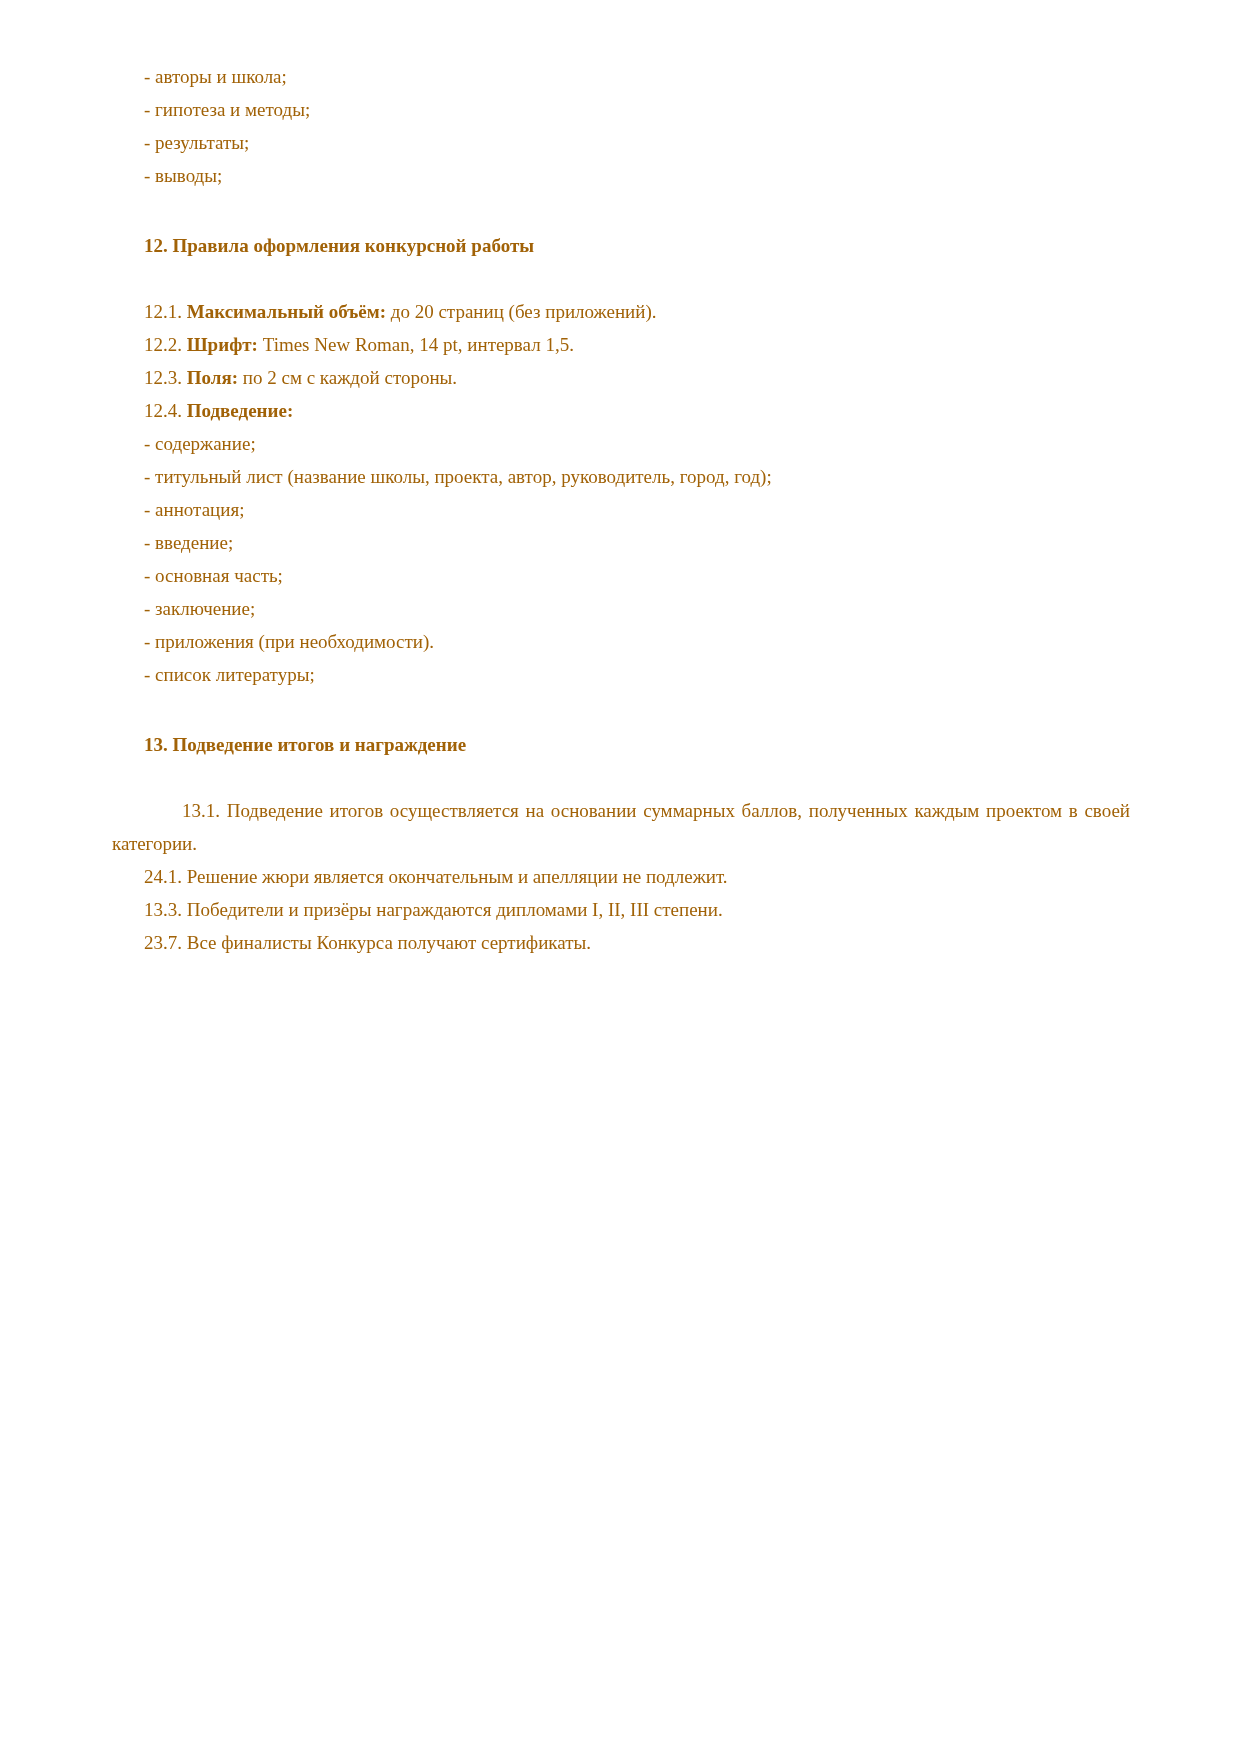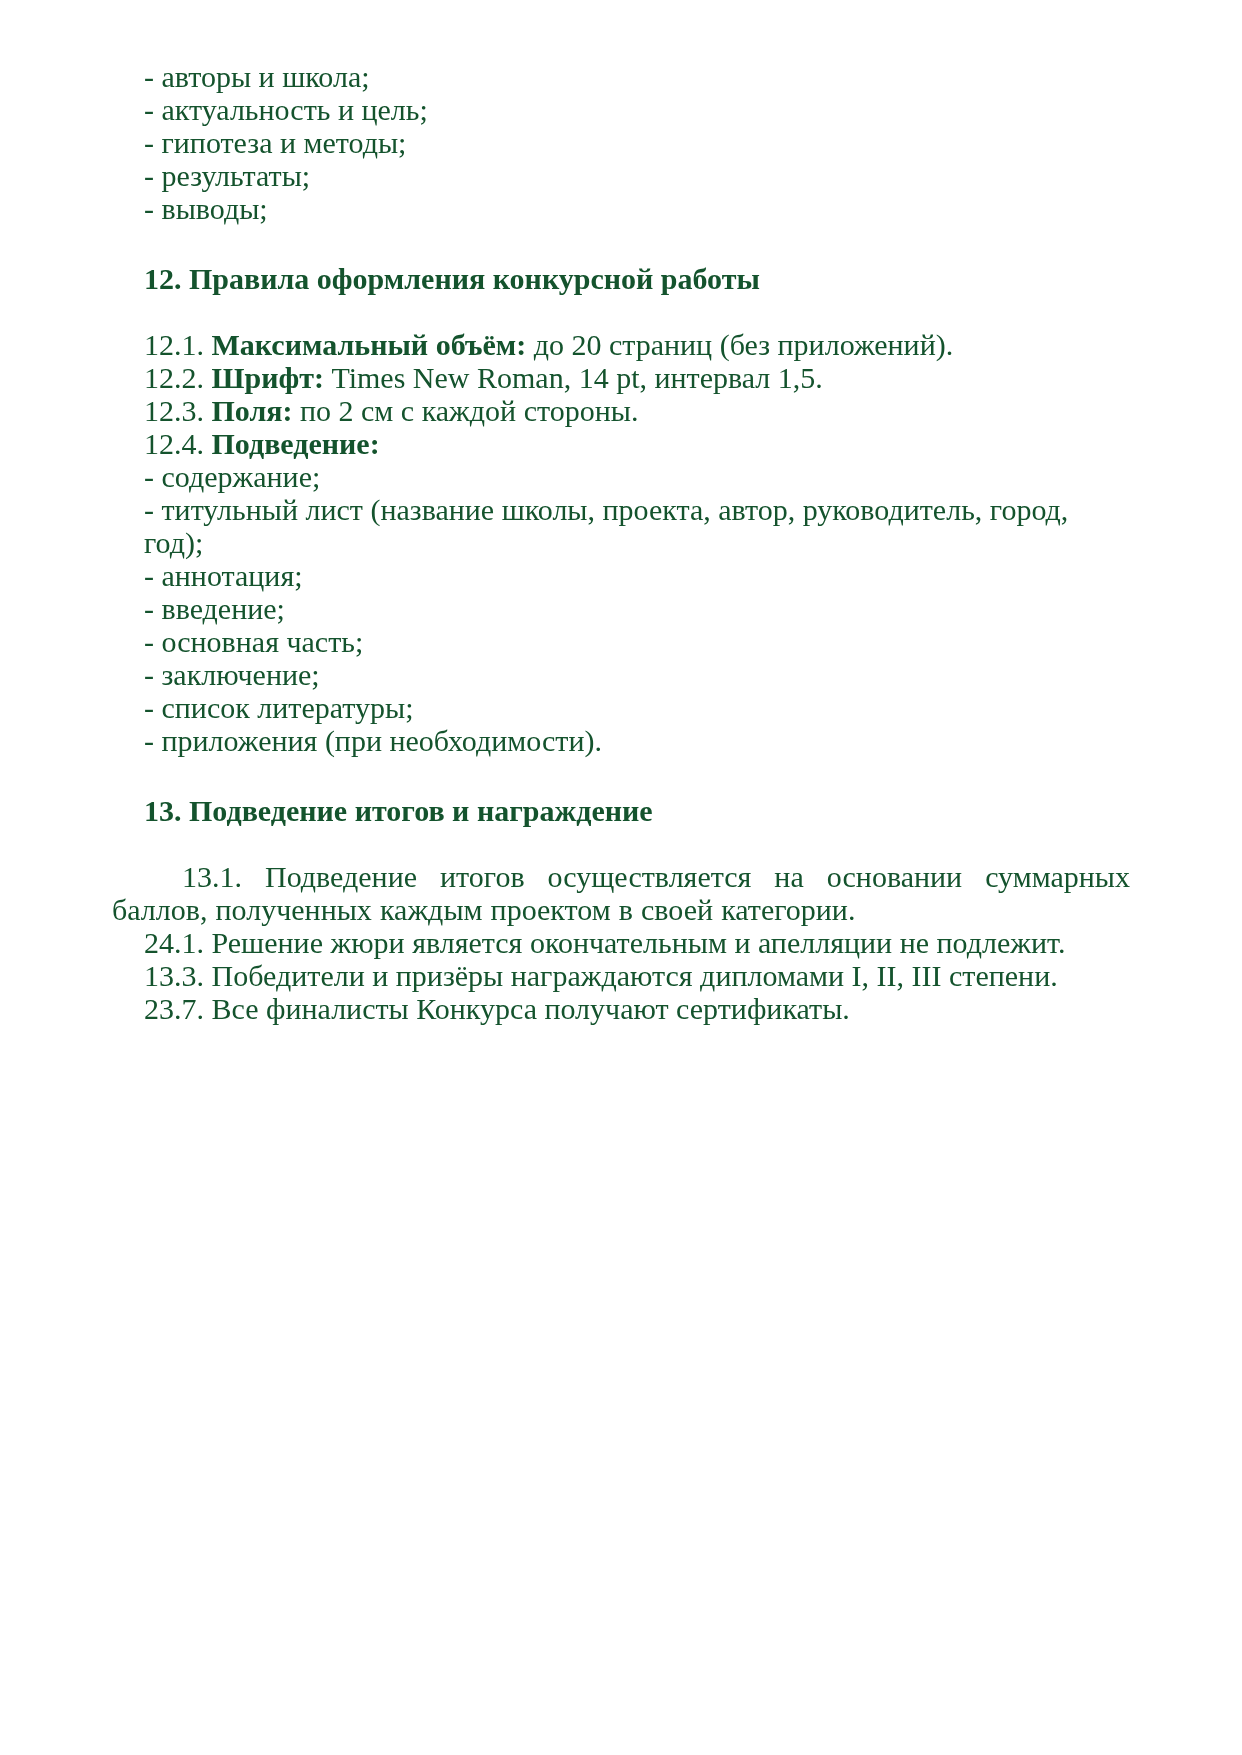--- a/index.html
+++ b/index.html
@@ -9,22 +9,22 @@
   }
   .page {
     position: relative;
     width: 1242px;
     height: 1755px;
     background: #ffffff;
     margin: 0 auto;
     box-sizing: border-box;
     padding: 60px 112px 0 112px;
     font-family: "Liberation Serif", "DejaVu Serif", serif;
-    color: #14532d;
-    font-size: 30px;
+    color: #a16207;
+    font-size: 19px;
     line-height: 1.0;
     -webkit-font-smoothing: antialiased;
   }
   .content {
     width: 1018px;
   }
   .bullet-line {
     padding-left: 32px;
     line-height: 33px;
   }
@@ -59,21 +59,20 @@
   }
 </style>
 </head>
 <body>
 
 <div class="page">
   <div class="content">
 
     <div>
       <div class="bullet-line">- авторы и школа;</div>
-      <div class="bullet-line">- актуальность и цель;</div>
       <div class="bullet-line">- гипотеза и методы;</div>
       <div class="bullet-line">- результаты;</div>
       <div class="bullet-line">- выводы;</div>
     </div>
 
     <div class="gap-lg"></div>
 
     <div class="heading">12. Правила оформления конкурсной работы</div>
 
     <div class="gap-md"></div>
@@ -85,22 +84,22 @@
       <div class="num-line"><span>12.4. </span><b>Подведение:</b><span></span></div>
     </div>
 
     <div>
       <div class="bullet-line">- содержание;</div>
       <div class="bullet-line">- титульный лист (название школы, проекта, автор, руководитель, город, год);</div>
       <div class="bullet-line">- аннотация;</div>
       <div class="bullet-line">- введение;</div>
       <div class="bullet-line">- основная часть;</div>
       <div class="bullet-line">- заключение;</div>
+      <div class="bullet-line">- приложения (при необходимости).</div>
       <div class="bullet-line">- список литературы;</div>
-      <div class="bullet-line">- приложения (при необходимости).</div>
     </div>
 
     <div class="gap-lg"></div>
 
     <div class="heading">13. Подведение итогов и награждение</div>
 
     <div class="gap-md"></div>
 
     <div class="para-just">13.1. Подведение итогов осуществляется на основании суммарных баллов, полученных каждым проектом в своей категории.</div>
 

